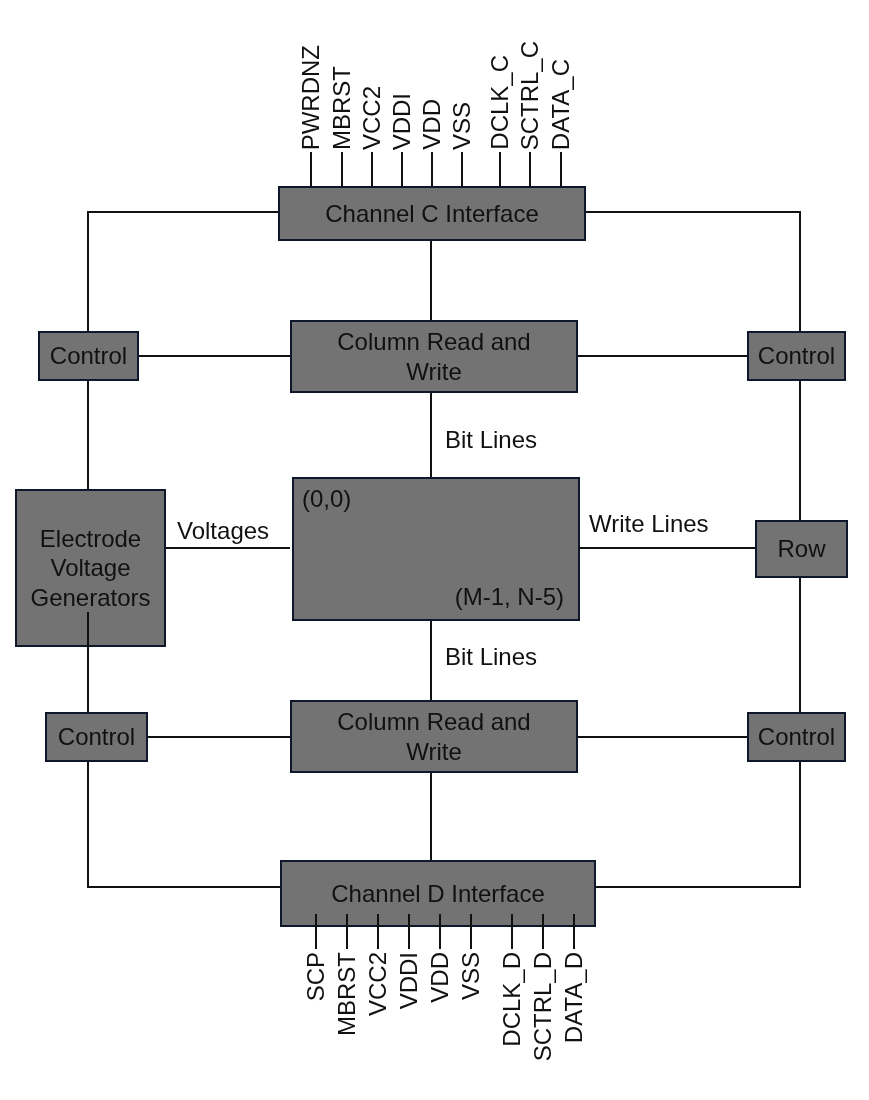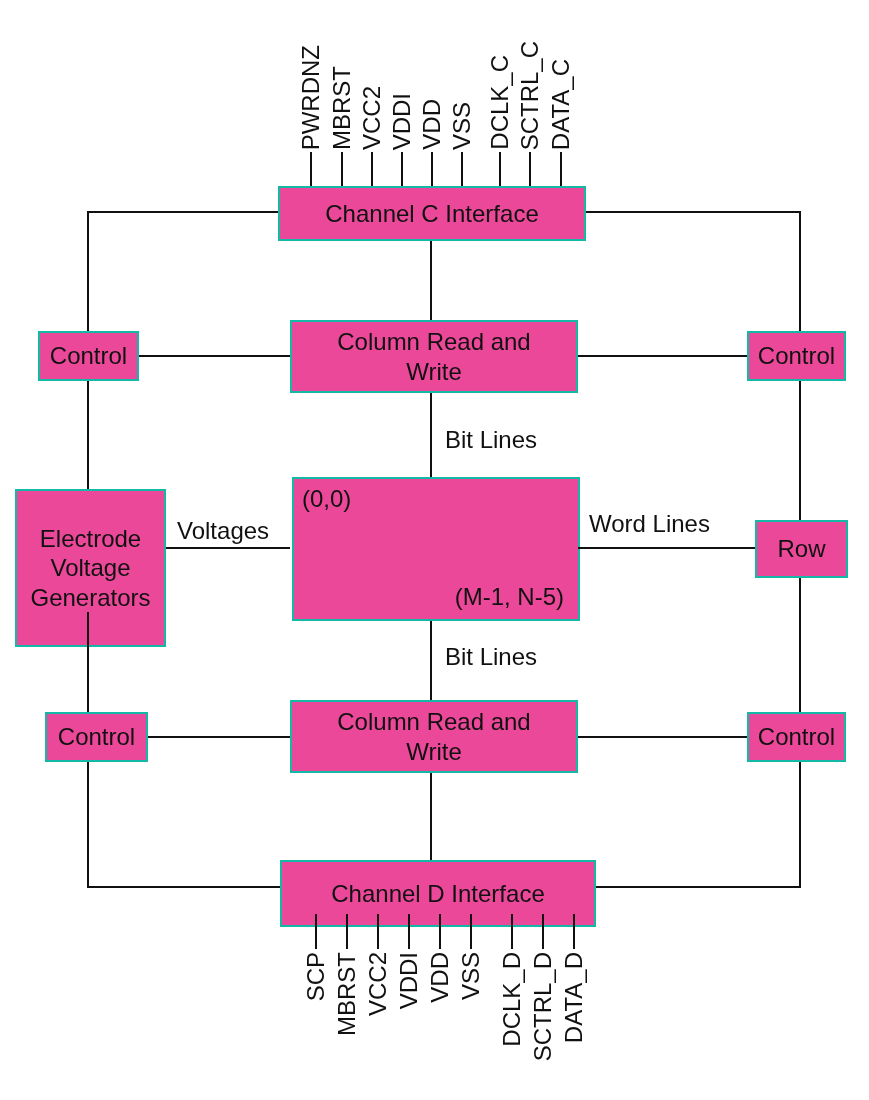--- a/index.html
+++ b/index.html
@@ -1,21 +1,21 @@
 <!DOCTYPE html>
 <html><head>
 <meta charset="utf-8">
 <style>
   html,body { margin:0; padding:0; background:#ffffff; }
   .canvas {
     position:relative; width:869px; height:1100px; background:#ffffff;
     font-family:"Liberation Sans", sans-serif; color:#111111;
   }
   .box {
-    position:absolute; border:2px solid #14b8a6; background:#ec4899;
+    position:absolute; border:2px solid #0f172a; background:#737373;
     display:flex; align-items:center; justify-content:center;
     text-align:center; font-size:24px; line-height:1.22; box-sizing:border-box;
   }
   .box .lbl { display:block; }
   .lbl-narrow { max-width:218px; }
   .lbl-evg { max-width:140px; }
   .h, .v { position:absolute; background:#111111; }
   .vlabel {
     position:absolute; writing-mode:vertical-rl; transform:rotate(180deg);
     white-space:nowrap; font-size:24px; line-height:28px;
@@ -114,21 +114,21 @@
 
   <div class="h" style="left:139px; top:355px; width:151px; height:2px"></div>
   <div class="h" style="left:578px; top:355px; width:169px; height:2px"></div>
   <div class="h" style="left:166px; top:547px; width:124px; height:2px"></div>
   <div class="h" style="left:578px; top:547px; width:177px; height:2px"></div>
   <div class="h" style="left:148px; top:736px; width:142px; height:2px"></div>
   <div class="h" style="left:578px; top:736px; width:169px; height:2px"></div>
 
   <div class="elabel" style="left:445px; top:426px">Bit Lines</div>
   <div class="elabel" style="left:177px; top:517px">Voltages</div>
-  <div class="elabel" style="left:589px; top:510px">Word Lines</div>
+  <div class="elabel" style="left:589px; top:510px">Write Lines</div>
   <div class="elabel" style="left:445px; top:643px">Bit Lines</div>
 
   <div class="v" style="left:315px; top:914px; width:2px; height:35px"></div>
   <div class="v" style="left:346px; top:914px; width:2px; height:35px"></div>
   <div class="v" style="left:377px; top:914px; width:2px; height:35px"></div>
   <div class="v" style="left:408px; top:914px; width:2px; height:35px"></div>
   <div class="v" style="left:439px; top:914px; width:2px; height:35px"></div>
   <div class="v" style="left:470px; top:914px; width:2px; height:35px"></div>
   <div class="v" style="left:511px; top:914px; width:2px; height:35px"></div>
   <div class="v" style="left:542px; top:914px; width:2px; height:35px"></div>

